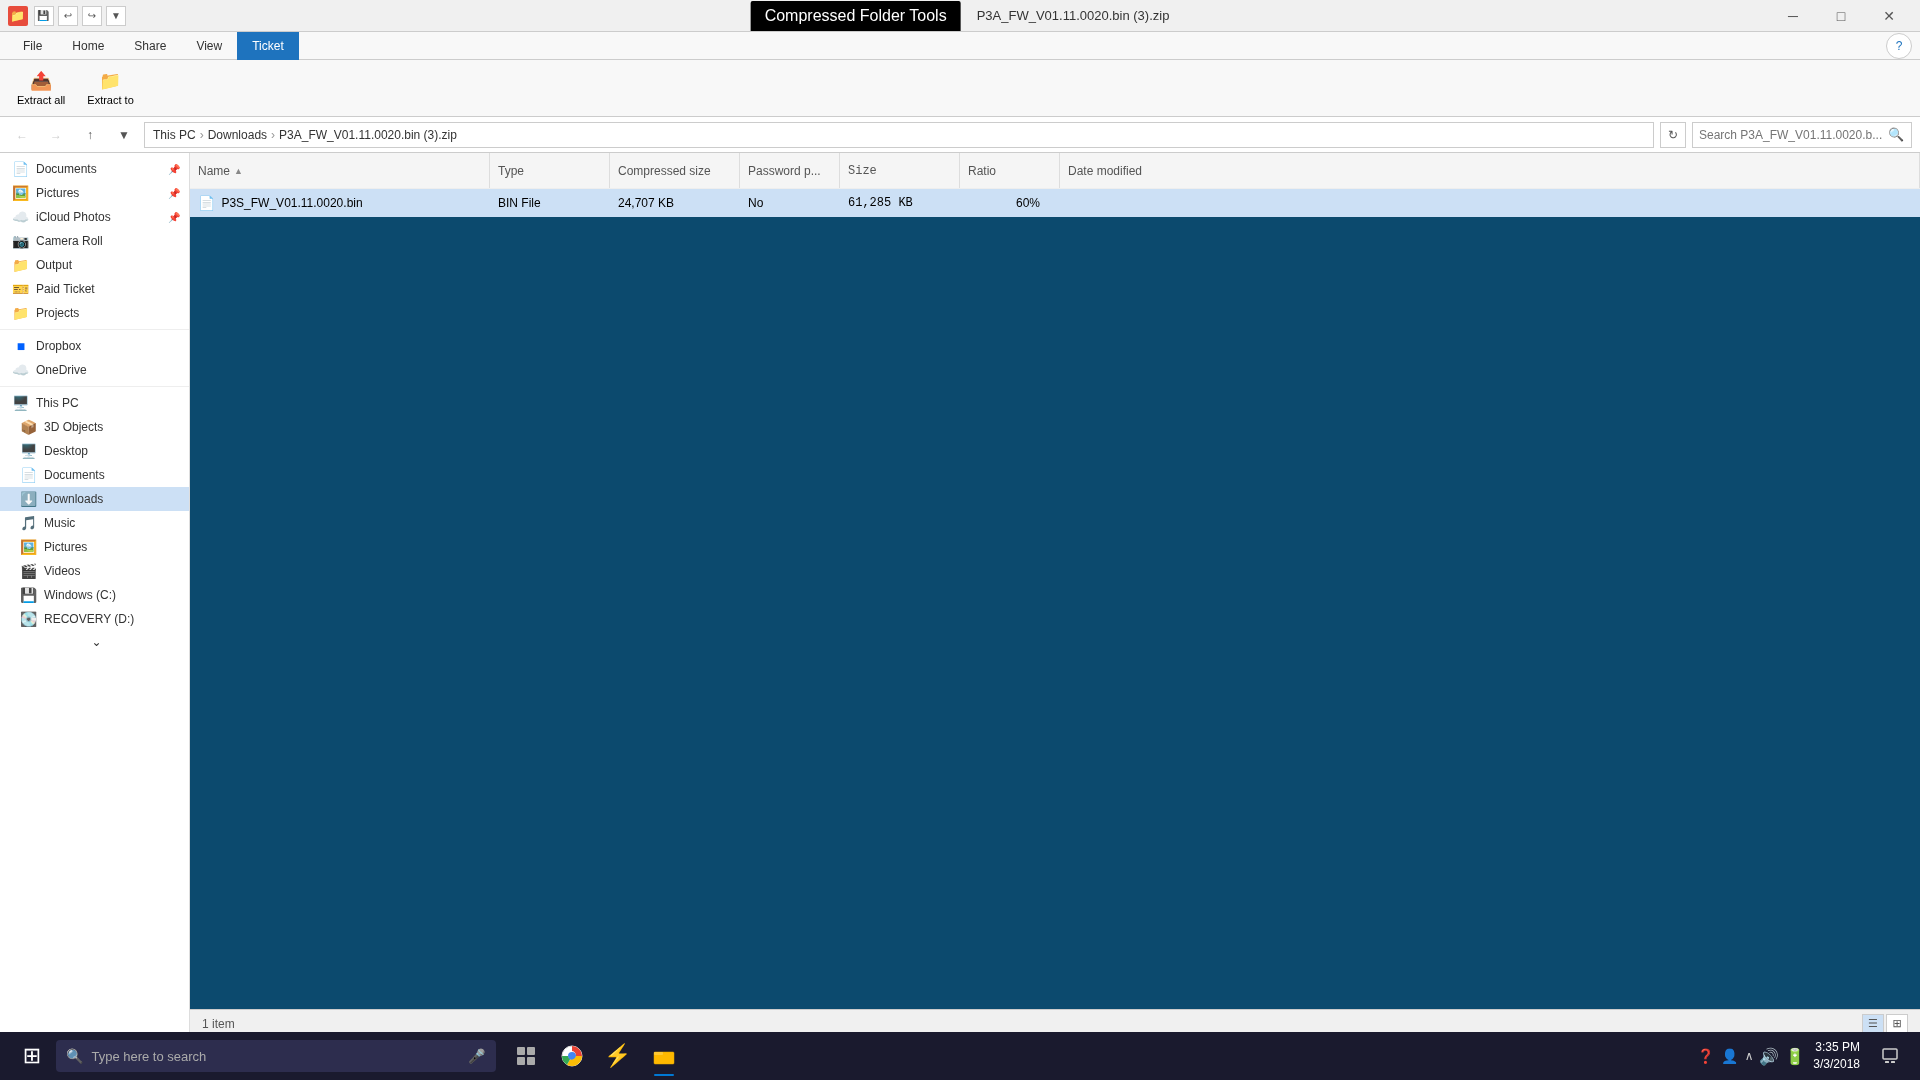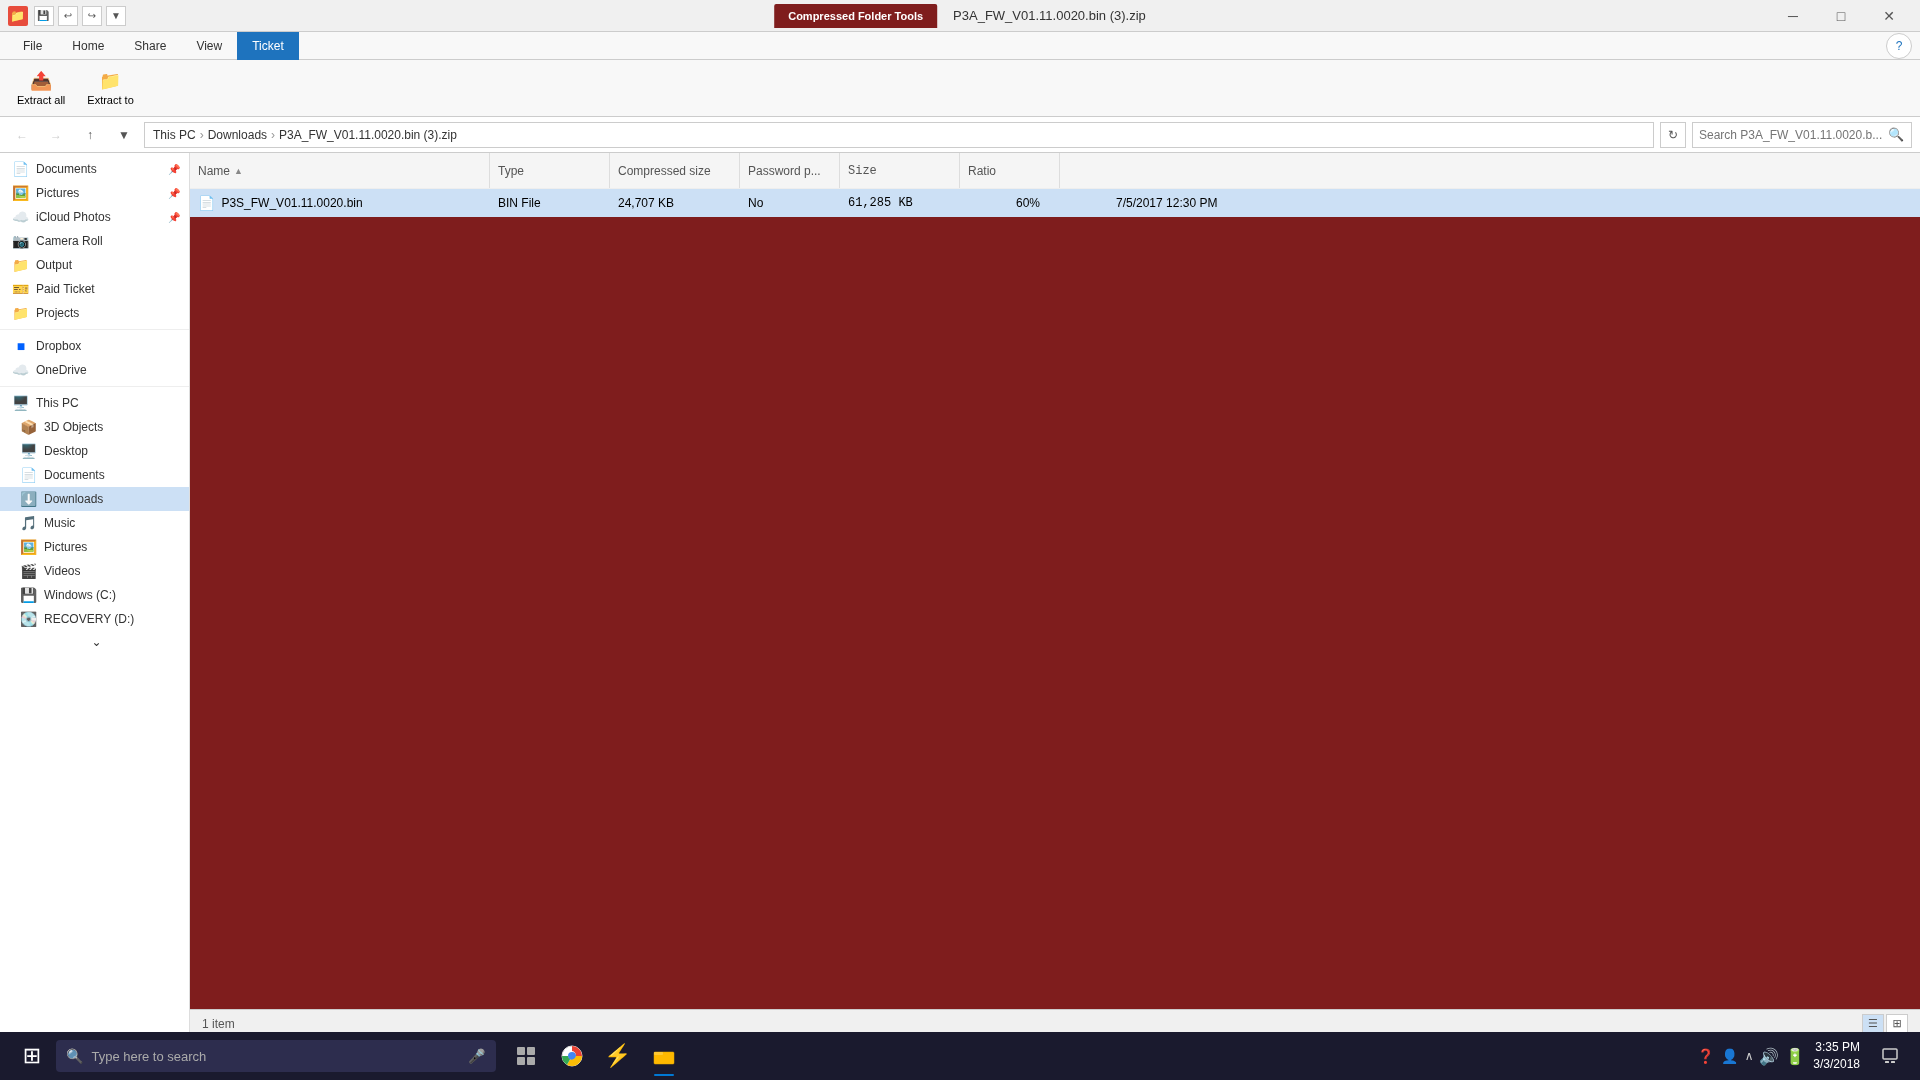--- a/index.html
+++ b/index.html
@@ -21,26 +21,25 @@
     .toolbar-icon { width: 20px; height: 20px; border: 1px solid #ccc; background: white; display: flex; align-items: center; justify-content: center; font-size: 10px; color: #555; cursor: pointer; }
     .title-center {
       position: absolute;
       left: 50%;
       transform: translateX(-50%);
       display: flex;
       align-items: center;
       gap: 0;
     }
     .ribbon-tab-title {
-      background: #7f1d1d;
+      background: #000000;
       color: white;
       padding: 6px 14px;
-      font-size: 11px;
+      font-size: 16px;
       border-radius: 2px 2px 0 0;
-      font-weight: bold;
     }
     .title-filename {
       margin-left: 16px;
       font-size: 13px;
       color: #333;
     }
     .title-bar-right { margin-left: auto; display: flex; gap: 2px; }
     .win-btn { width: 46px; height: 32px; display: flex; align-items: center; justify-content: center; cursor: pointer; font-size: 14px; color: #555; }
 
     
@@ -166,21 +165,21 @@
     }
     .sidebar-item.active { background: #cce0f5; }
     .sidebar-item .si-icon { font-size: 14px; width: 18px; text-align: center; flex-shrink: 0; }
     .sidebar-item .si-label { overflow: hidden; text-overflow: ellipsis; }
     .sidebar-pin { font-size: 10px; color: #999; margin-left: auto; }
     .sidebar-divider { height: 1px; background: #eee; margin: 4px 0; }
 
     
     .file-area {
       flex: 1;
-      background: #7f1d1d;
+      background: #0c4a6e;
       display: flex;
       flex-direction: column;
     }
     .file-list-header {
       display: flex;
       align-items: center;
       border-bottom: 1px solid #eee;
       background: #f5f5f5;
       height: 36px;
       padding: 0;
@@ -490,33 +489,35 @@
       </div>
       <div class="col-header col-pwdp">
         <span>Password p...</span>
       </div>
       <div class="col-header col-size">
         <span>Size</span>
       </div>
       <div class="col-header col-ratio">
         <span>Ratio</span>
       </div>
+      <div class="col-header col-date">
+        <span>Date modified</span>
+      </div>
     </div>
     <div class="file-list-body">
       <div class="file-row selected">
         <div class="file-cell col-name">
           <span class="file-icon">📄</span>
           <span>P3S_FW_V01.11.0020.bin</span>
         </div>
         <div class="file-cell col-type">BIN File</div>
         <div class="file-cell col-compsize">24,707 KB</div>
         <div class="file-cell col-pwdp">No</div>
         <div class="file-cell col-size">61,285 KB</div>
         <div class="file-cell col-ratio">60%</div>
-        <div class="file-cell col-date">7/5/2017 12:30 PM</div>
       </div>
     </div>
     <div class="status-bar">
       <span>1 item</span>
       <div class="view-btns">
         <div class="view-btn active">☰</div>
         <div class="view-btn">⊞</div>
       </div>
     </div>
   </div>

